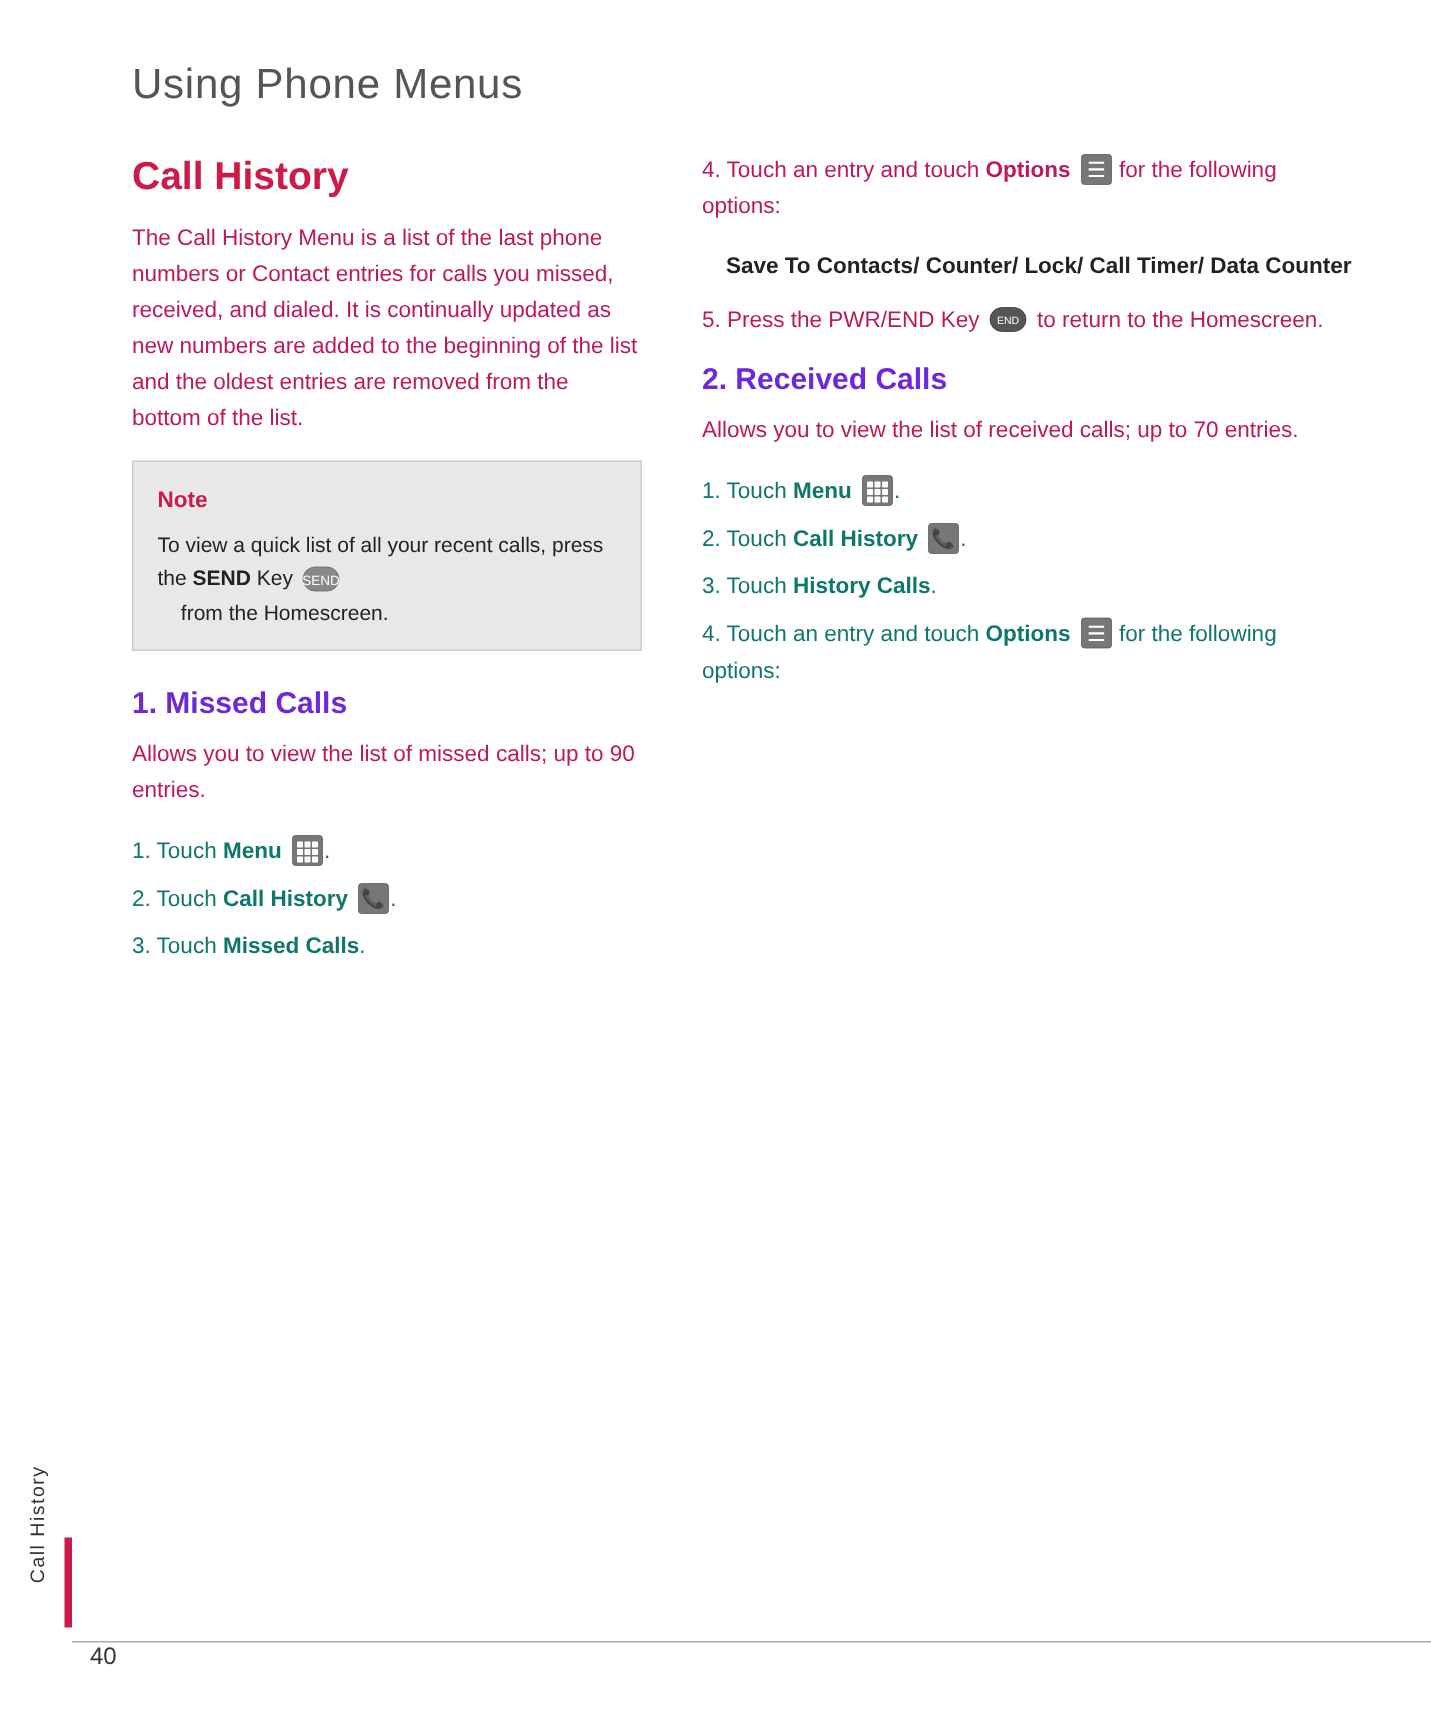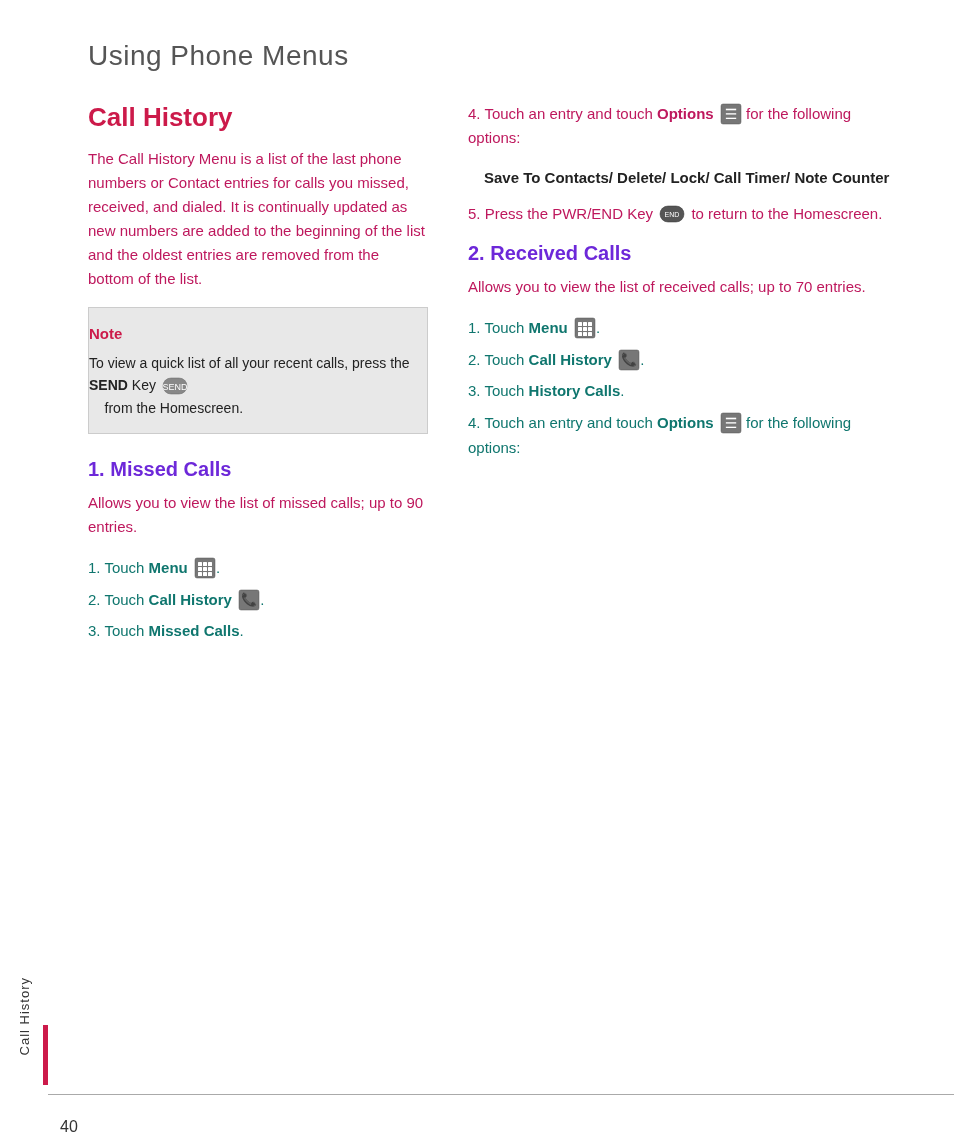--- a/index.html
+++ b/index.html
@@ -100,21 +100,21 @@
       font-size: 15px;
       line-height: 1.6;
       color: #be185d;
       margin-bottom: 16px;
     }
 
     
     .note-box {
       background: #e8e8e8;
       border: 1px solid #ccc;
-      padding: 14px 0;
+      padding: 14px 16px;
       margin-bottom: 24px;
       font-size: 14px;
       line-height: 1.6;
       color: #222;
     }
 
     .note-label {
       color: #cc1a4a;
       font-weight: bold;
       display: block;
@@ -201,21 +201,21 @@
       font-weight: bold;
       line-height: 1.6;
       margin-left: 16px;
       margin-bottom: 12px;
       color: #222;
     }
 
     
     .page-number {
       position: absolute;
-      bottom: 9px;
+      bottom: 31px;
       left: 60px;
       font-size: 16px;
       color: #333;
     }
 
     
     .bottom-divider {
       position: absolute;
       bottom: 50px;
       left: 48px;
@@ -305,21 +305,21 @@
         <p class="body-text">
           4. Touch an entry and touch <b>Options</b>
           <span class="icon-options">
             <svg viewBox="0 0 22 22" xmlns="http://www.w3.org/2000/svg">
               <rect x="1" y="1" width="20" height="20" rx="2" fill="#777" stroke="#555" stroke-width="0.5"></rect>
               <text x="11" y="16" text-anchor="middle" fill="white" font-size="14" font-family="Arial">☰</text>
             </svg>
           </span> for the following options:
         </p>
 
-        <p class="options-text">Save To Contacts/ Delete/ Lock/ Call Timer/ Note Counter</p>
+        <p class="options-text">Save To Contacts/ Counter/ Lock/ Call Timer/ Data Counter</p>
 
         <p class="body-text">
           5. Press the PWR/END Key
           <span class="icon-end">
             <svg viewBox="0 0 26 18" xmlns="http://www.w3.org/2000/svg">
               <rect x="1" y="1" width="24" height="16" rx="8" ry="8" fill="#555" stroke="#333" stroke-width="0.5"></rect>
               <text x="13" y="12" text-anchor="middle" fill="white" font-size="7" font-family="Arial">END</text>
             </svg>
           </span>
           to return to the Homescreen.

